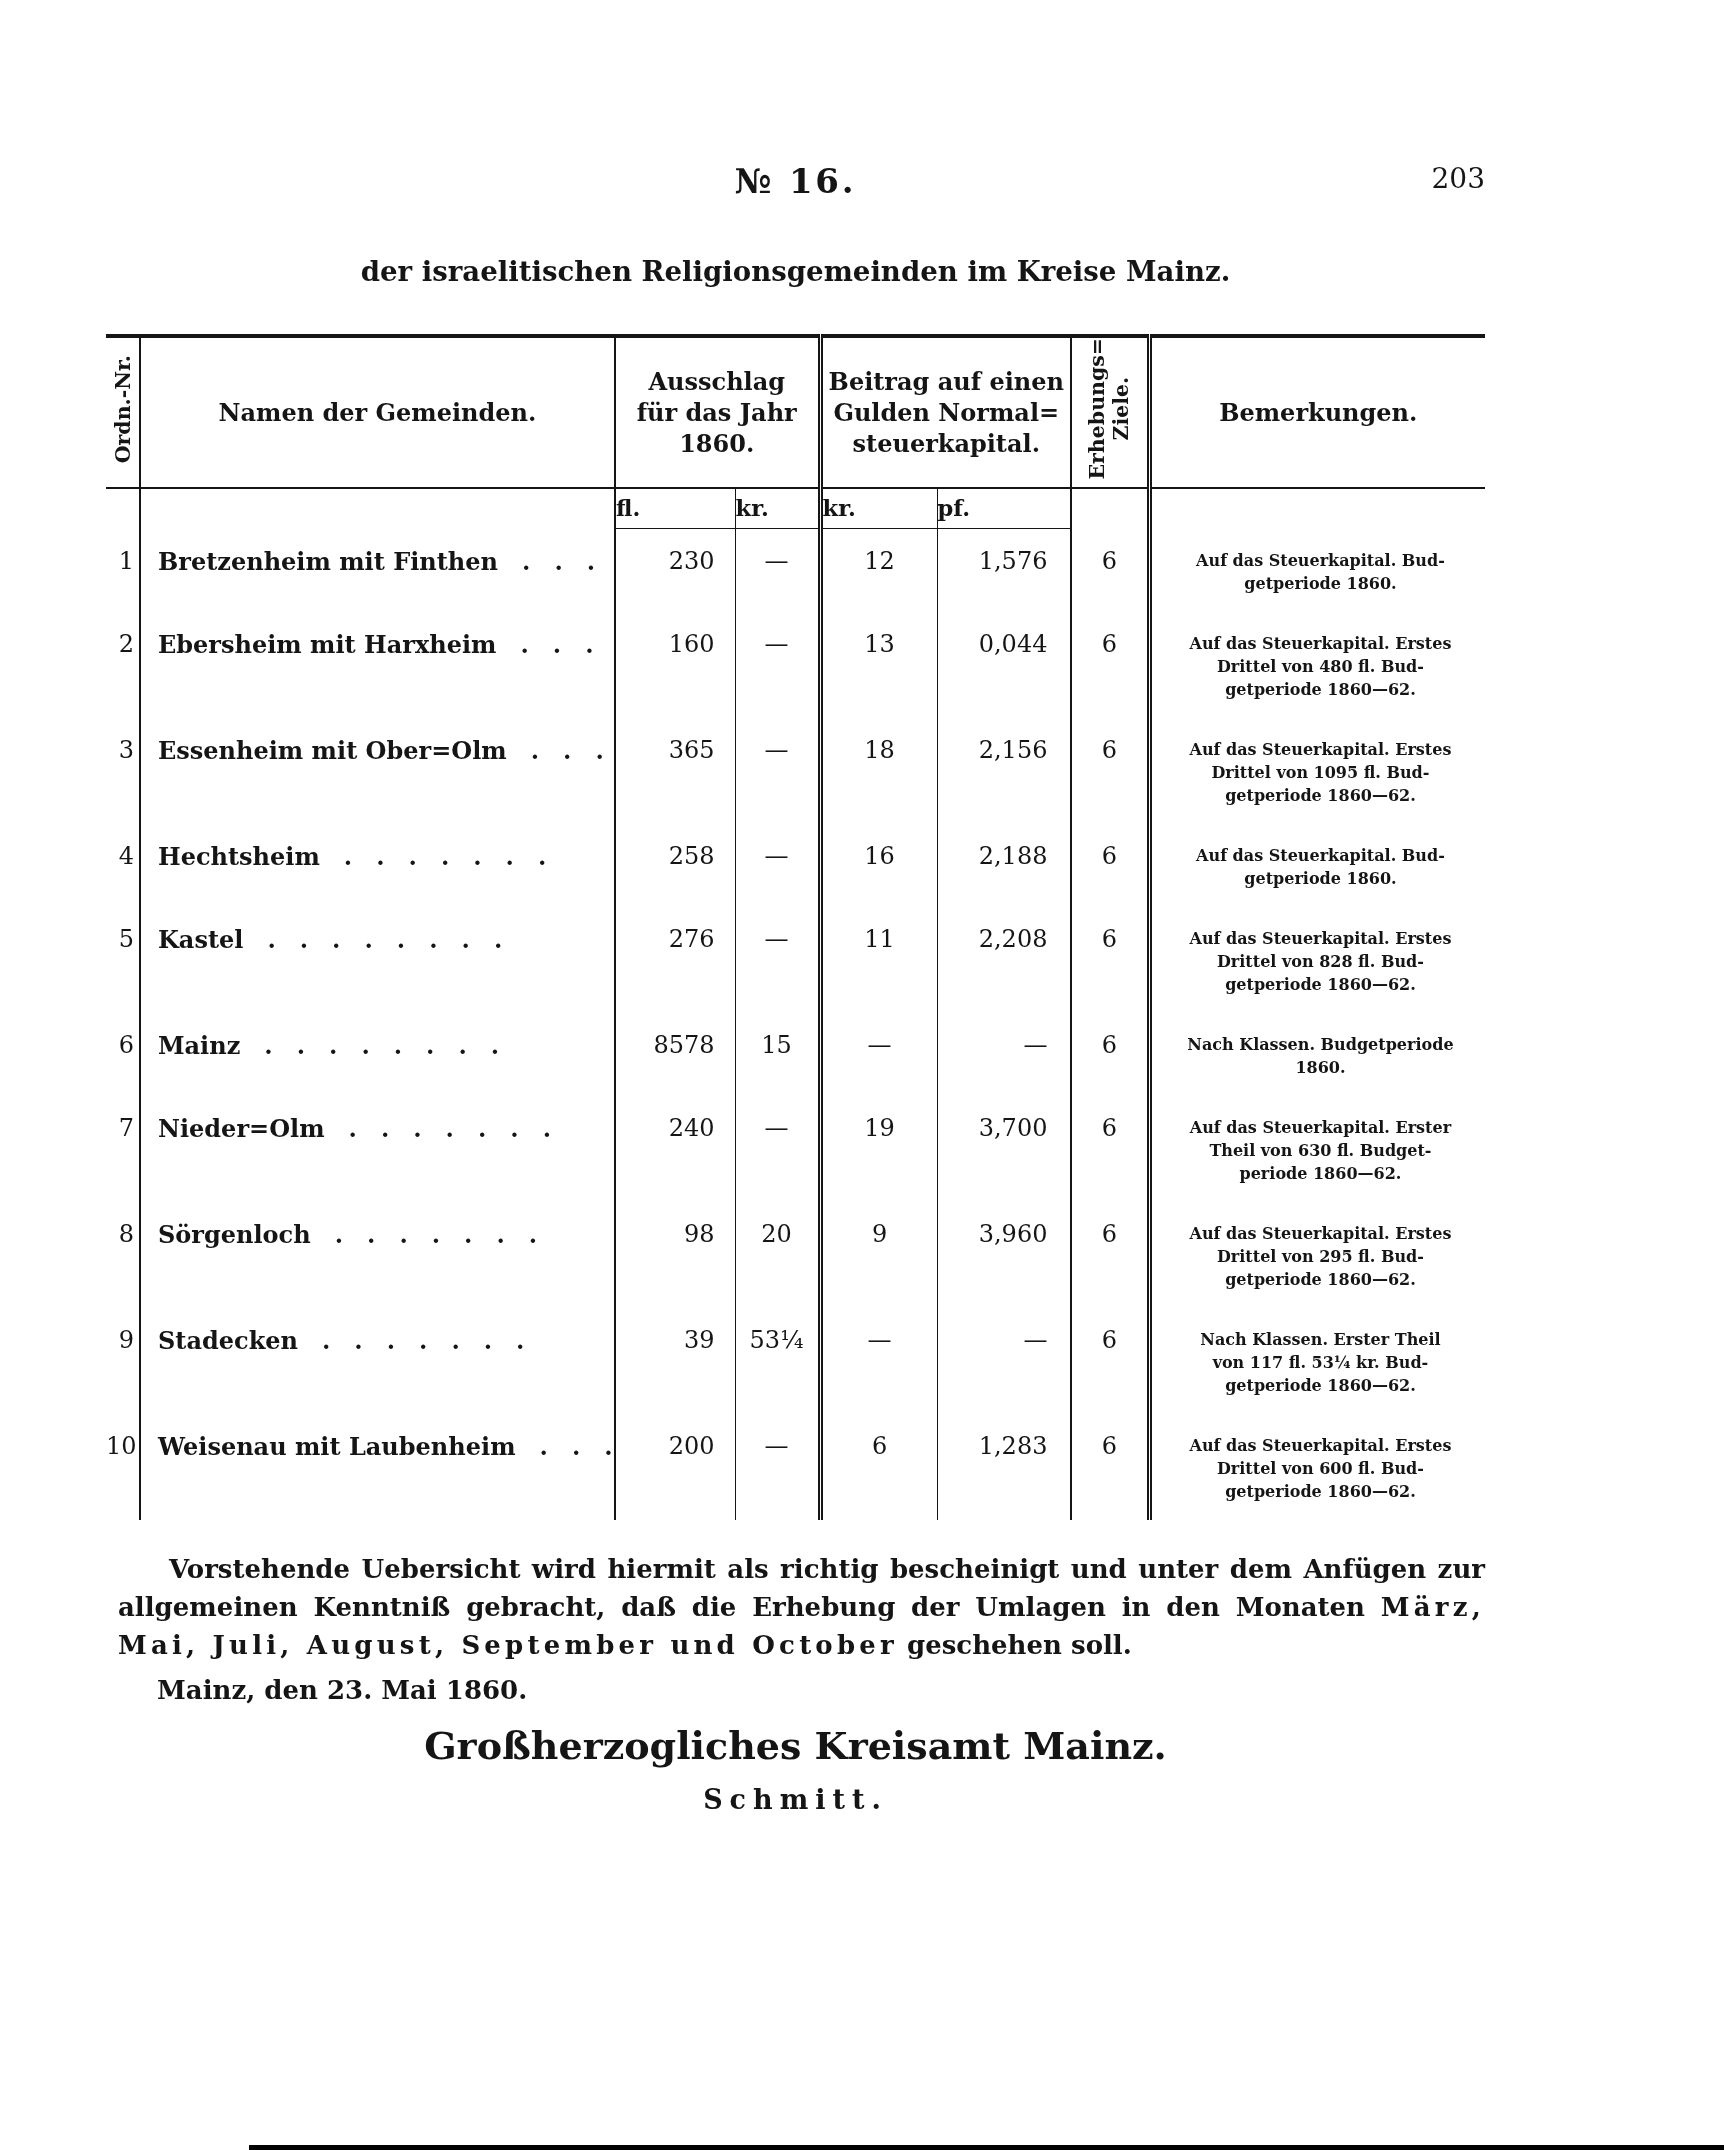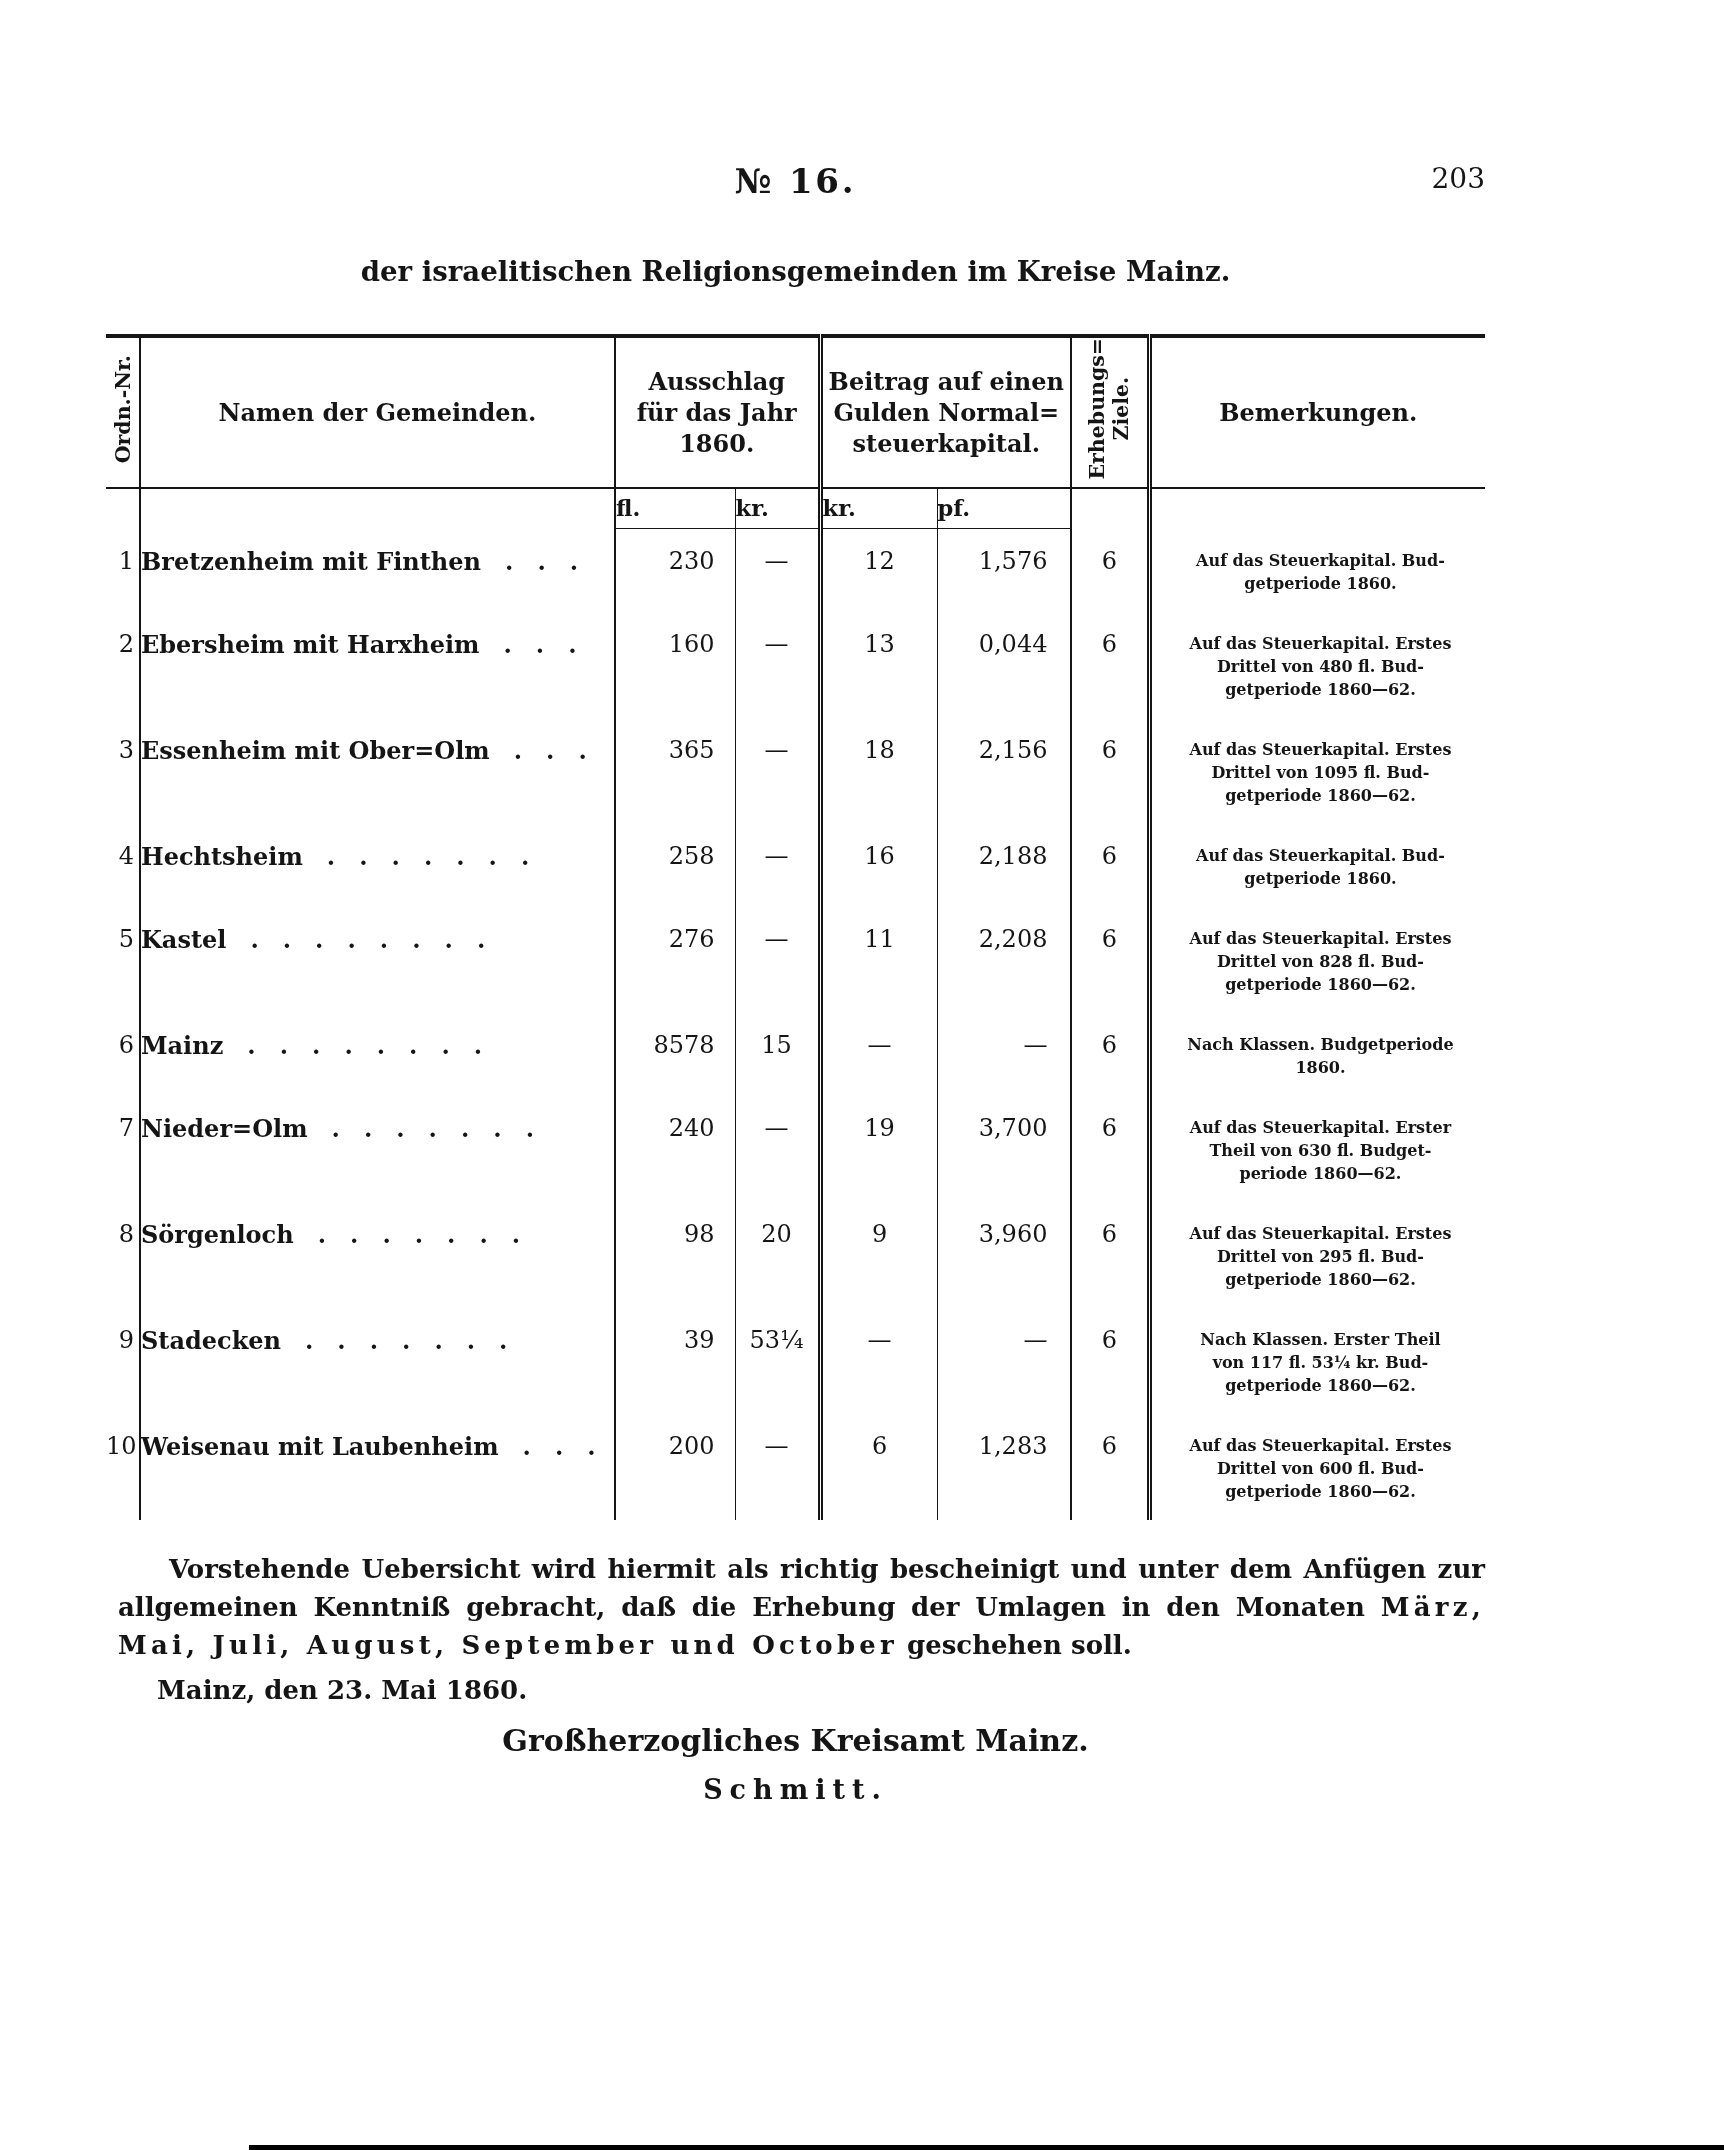--- a/index.html
+++ b/index.html
@@ -84,21 +84,21 @@
   th.u-pf   { border-right:2.1px solid #151515; border-bottom:1.4px solid #151515; }
   th.u-ziele{ border-right:5px double #151515; }
 
   tbody td {
     vertical-align:top;
     padding-top:18.4px;
     padding-bottom:17px;
     font-size:24px;
   }
   td.c-nr   { border-right:2.1px solid #151515; text-align:right; padding-right:5px; font-weight:normal; }
-  td.c-name { border-right:2.1px solid #151515; white-space:pre; font-weight:bold; }
+  td.c-name { border-right:2.1px solid #151515; padding-left:17px; white-space:pre; font-weight:bold; }
   td.c-fl   { border-right:1.4px solid #151515; text-align:right; padding-right:20px; }
   td.c-kr1  { border-right:5px double #151515; text-align:center; }
   td.c-kr2  { border-right:1.4px solid #151515; text-align:center; }
   td.c-pf   { border-right:2.1px solid #151515; text-align:right; padding-right:22.6px; }
   td.c-ziele{ border-right:5px double #151515; text-align:center; }
   td.c-bem  {
     padding-left:8.5px; padding-right:4.2px; padding-top:20px;
     font-size:16px; line-height:23px;
     white-space:pre-line; text-align:center; font-weight:bold;
   }
@@ -107,21 +107,21 @@
   .certification {
     margin-top:30px;
     font-size:26px; line-height:38px; font-weight:bold;
     text-align:justify; text-indent:51px;margin-left:12px;
   }
   .certification .months { letter-spacing:4.2px; }
   .dateline {
     margin-top:11.3px; font-size:26px; font-weight:bold; text-indent:51px;
   }
   .authority {
-    margin-top:18.4px; text-align:center; font-size:30px; font-weight:bold;
+    margin-top:18.4px; text-align:center; font-size:38px; font-weight:bold;
   }
   .signature {
     margin-top:15.6px; text-align:center; font-size:27px; font-weight:bold; letter-spacing:7px;
   }
 
   .scan-edge {
     position:absolute; left:249px; right:0; bottom:0; height:6.4px; background:#000;
   }
 </style>
 </head>

